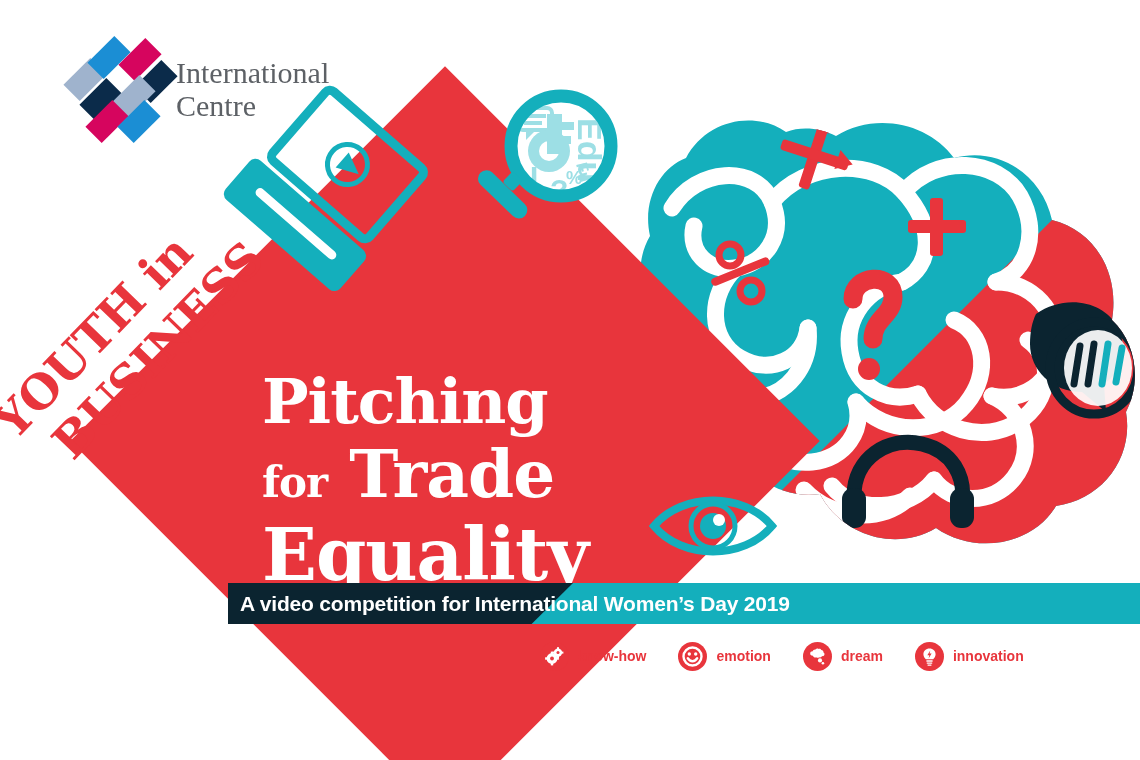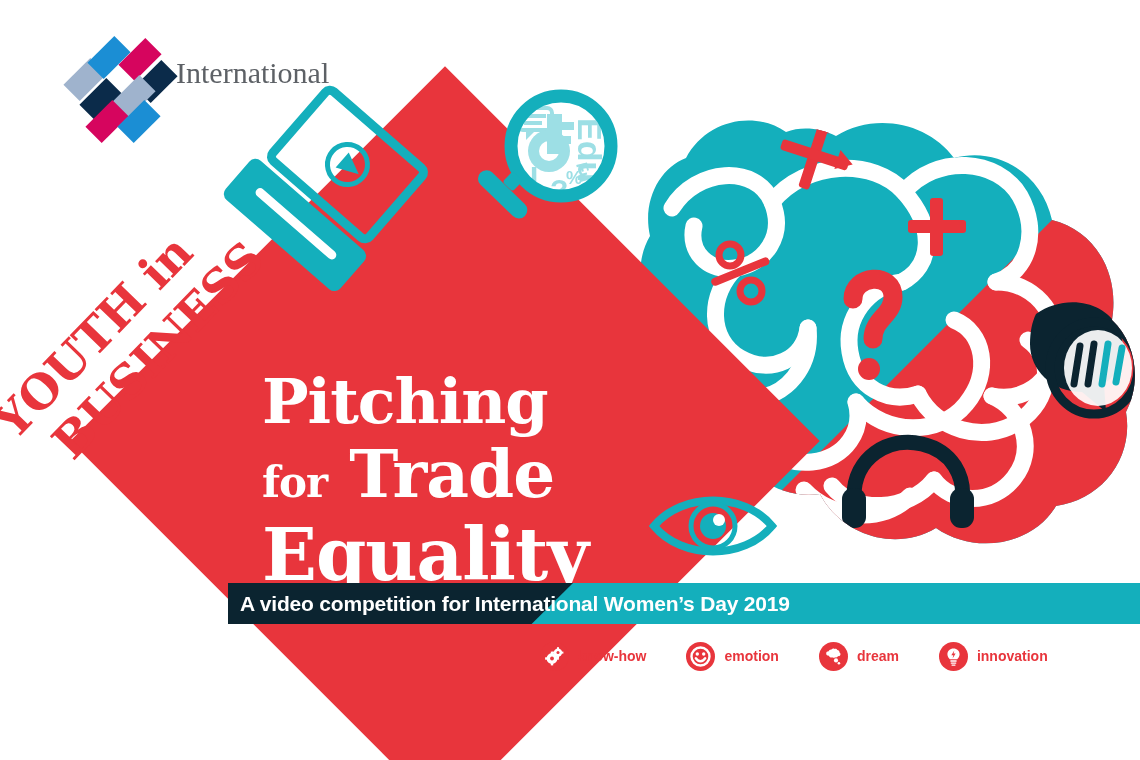--- a/index.html
+++ b/index.html
@@ -36,21 +36,21 @@
 
   
   .banner{position:absolute;left:228px;top:583px;width:912px;height:56px;}
   .banner-teal{position:absolute;left:0;top:0;width:912px;height:41px;background:#14afbc;}
   .banner-navy{position:absolute;left:0;top:0;width:345px;height:41px;background:#0b2430;
                clip-path:polygon(0 0,100% 0,88% 100%,0 100%);}
   .banner-txt{position:absolute;left:12px;top:0;height:41px;line-height:41px;
               color:#fff;font-size:21px;font-weight:bold;white-space:nowrap;letter-spacing:-0.2px;}
 
   
-  .kw-row{position:absolute;left:540px;top:638px;height:36px;display:flex;align-items:center;gap:12px;}
+  .kw-row{position:absolute;left:540px;top:638px;height:36px;display:flex;align-items:center;gap:4px;}
   .kw{display:flex;align-items:center;margin-right:28px;}
   .kw-ic{width:29px;height:29px;border-radius:50%;background:#e8353c;
          display:flex;align-items:center;justify-content:center;flex:0 0 auto;}
   .kw-lb{margin-left:9px;color:#e8353c;font-size:14px;font-weight:bold;white-space:nowrap;}
 
   svg{display:block;overflow:visible;}
   .art{position:absolute;}
 </style>
 </head>
 <body>
@@ -212,20 +212,21 @@
       <div class="tile" style="left:22px;top:8px;background:#1b8ed4;"></div>
       <div class="tile" style="left:53px;top:10px;background:#d6055e;"></div>
       <div class="tile" style="left:69px;top:32px;background:#0b2b4a;"></div>
       <div class="tile" style="left:14px;top:50px;background:#0b2b4a;"></div>
       <div class="tile" style="left:47px;top:47px;background:#9fb3cd;"></div>
       <div class="tile" style="left:20px;top:72px;background:#d6055e;"></div>
       <div class="tile" style="left:52px;top:72px;background:#1b8ed4;"></div>
     </div>
     <div class="logo-text">
       <div>International</div>
+      <div>Centre</div>
     </div>
   </div>
 
   <div class="youth">
     <div class="l1">YOUTH in</div>
     <div class="l2">BUSINESS</div>
   </div>
 
   <div class="title">
     <div class="t1">Pitching</div>

